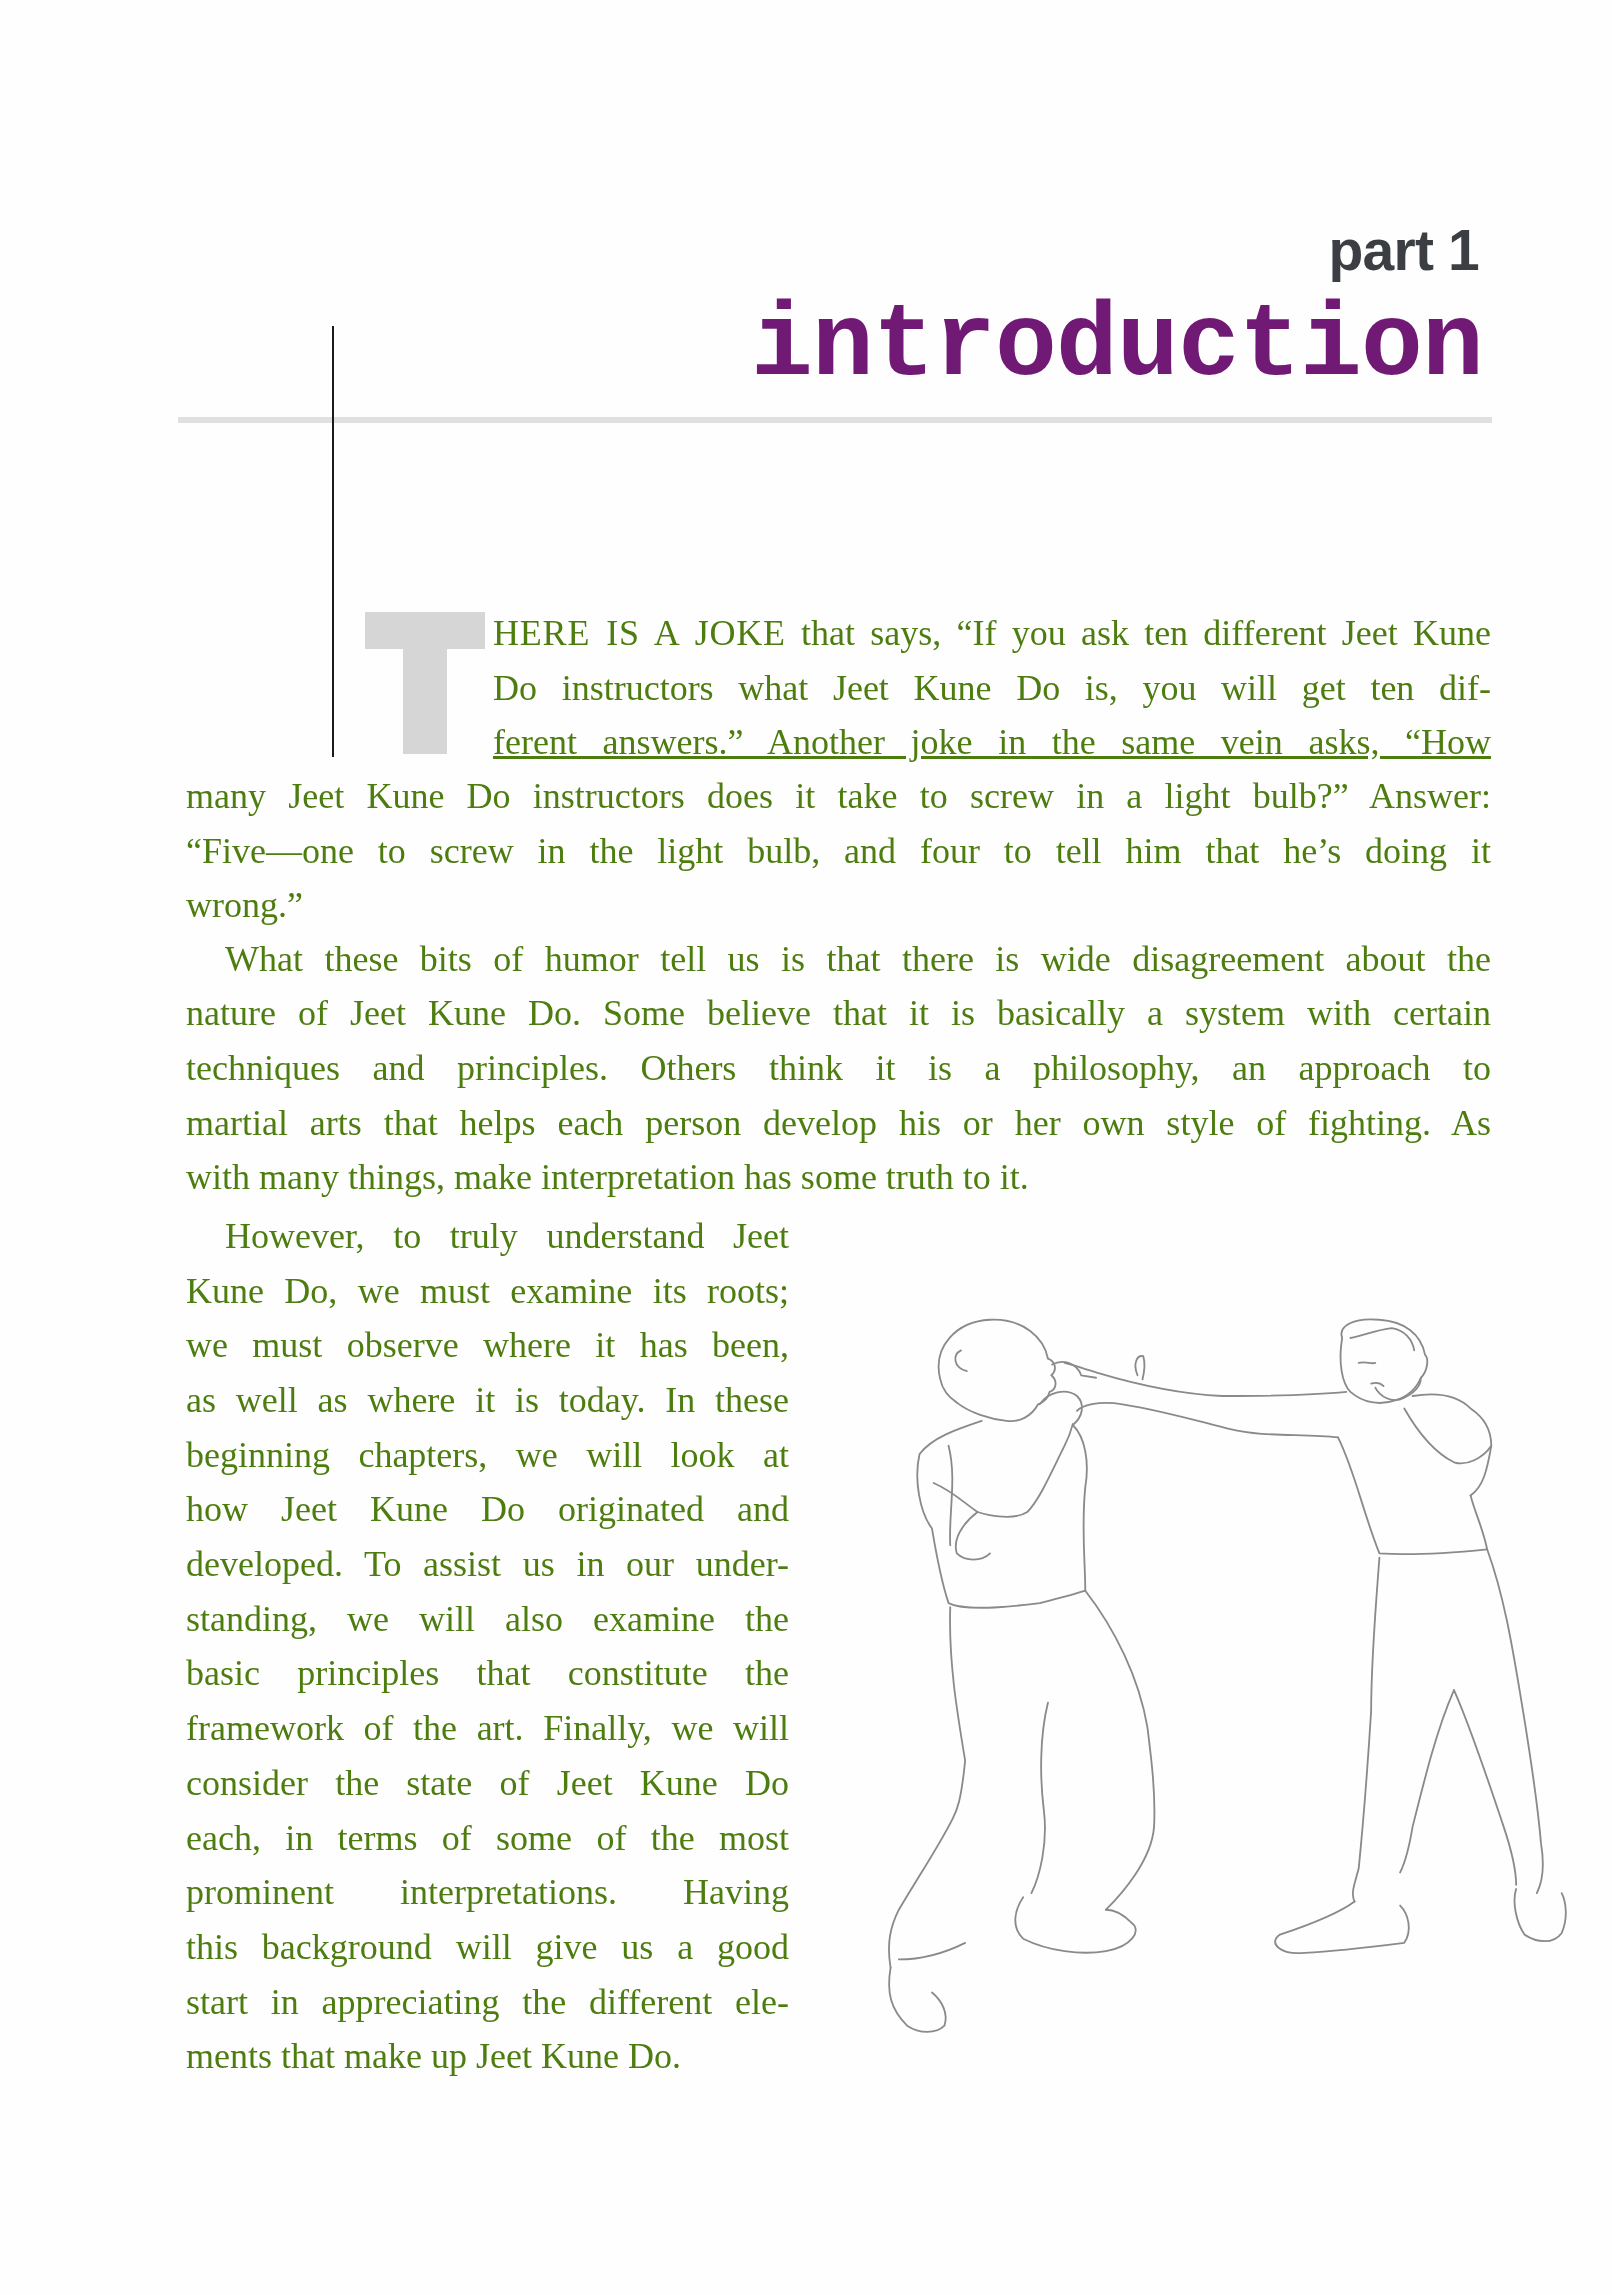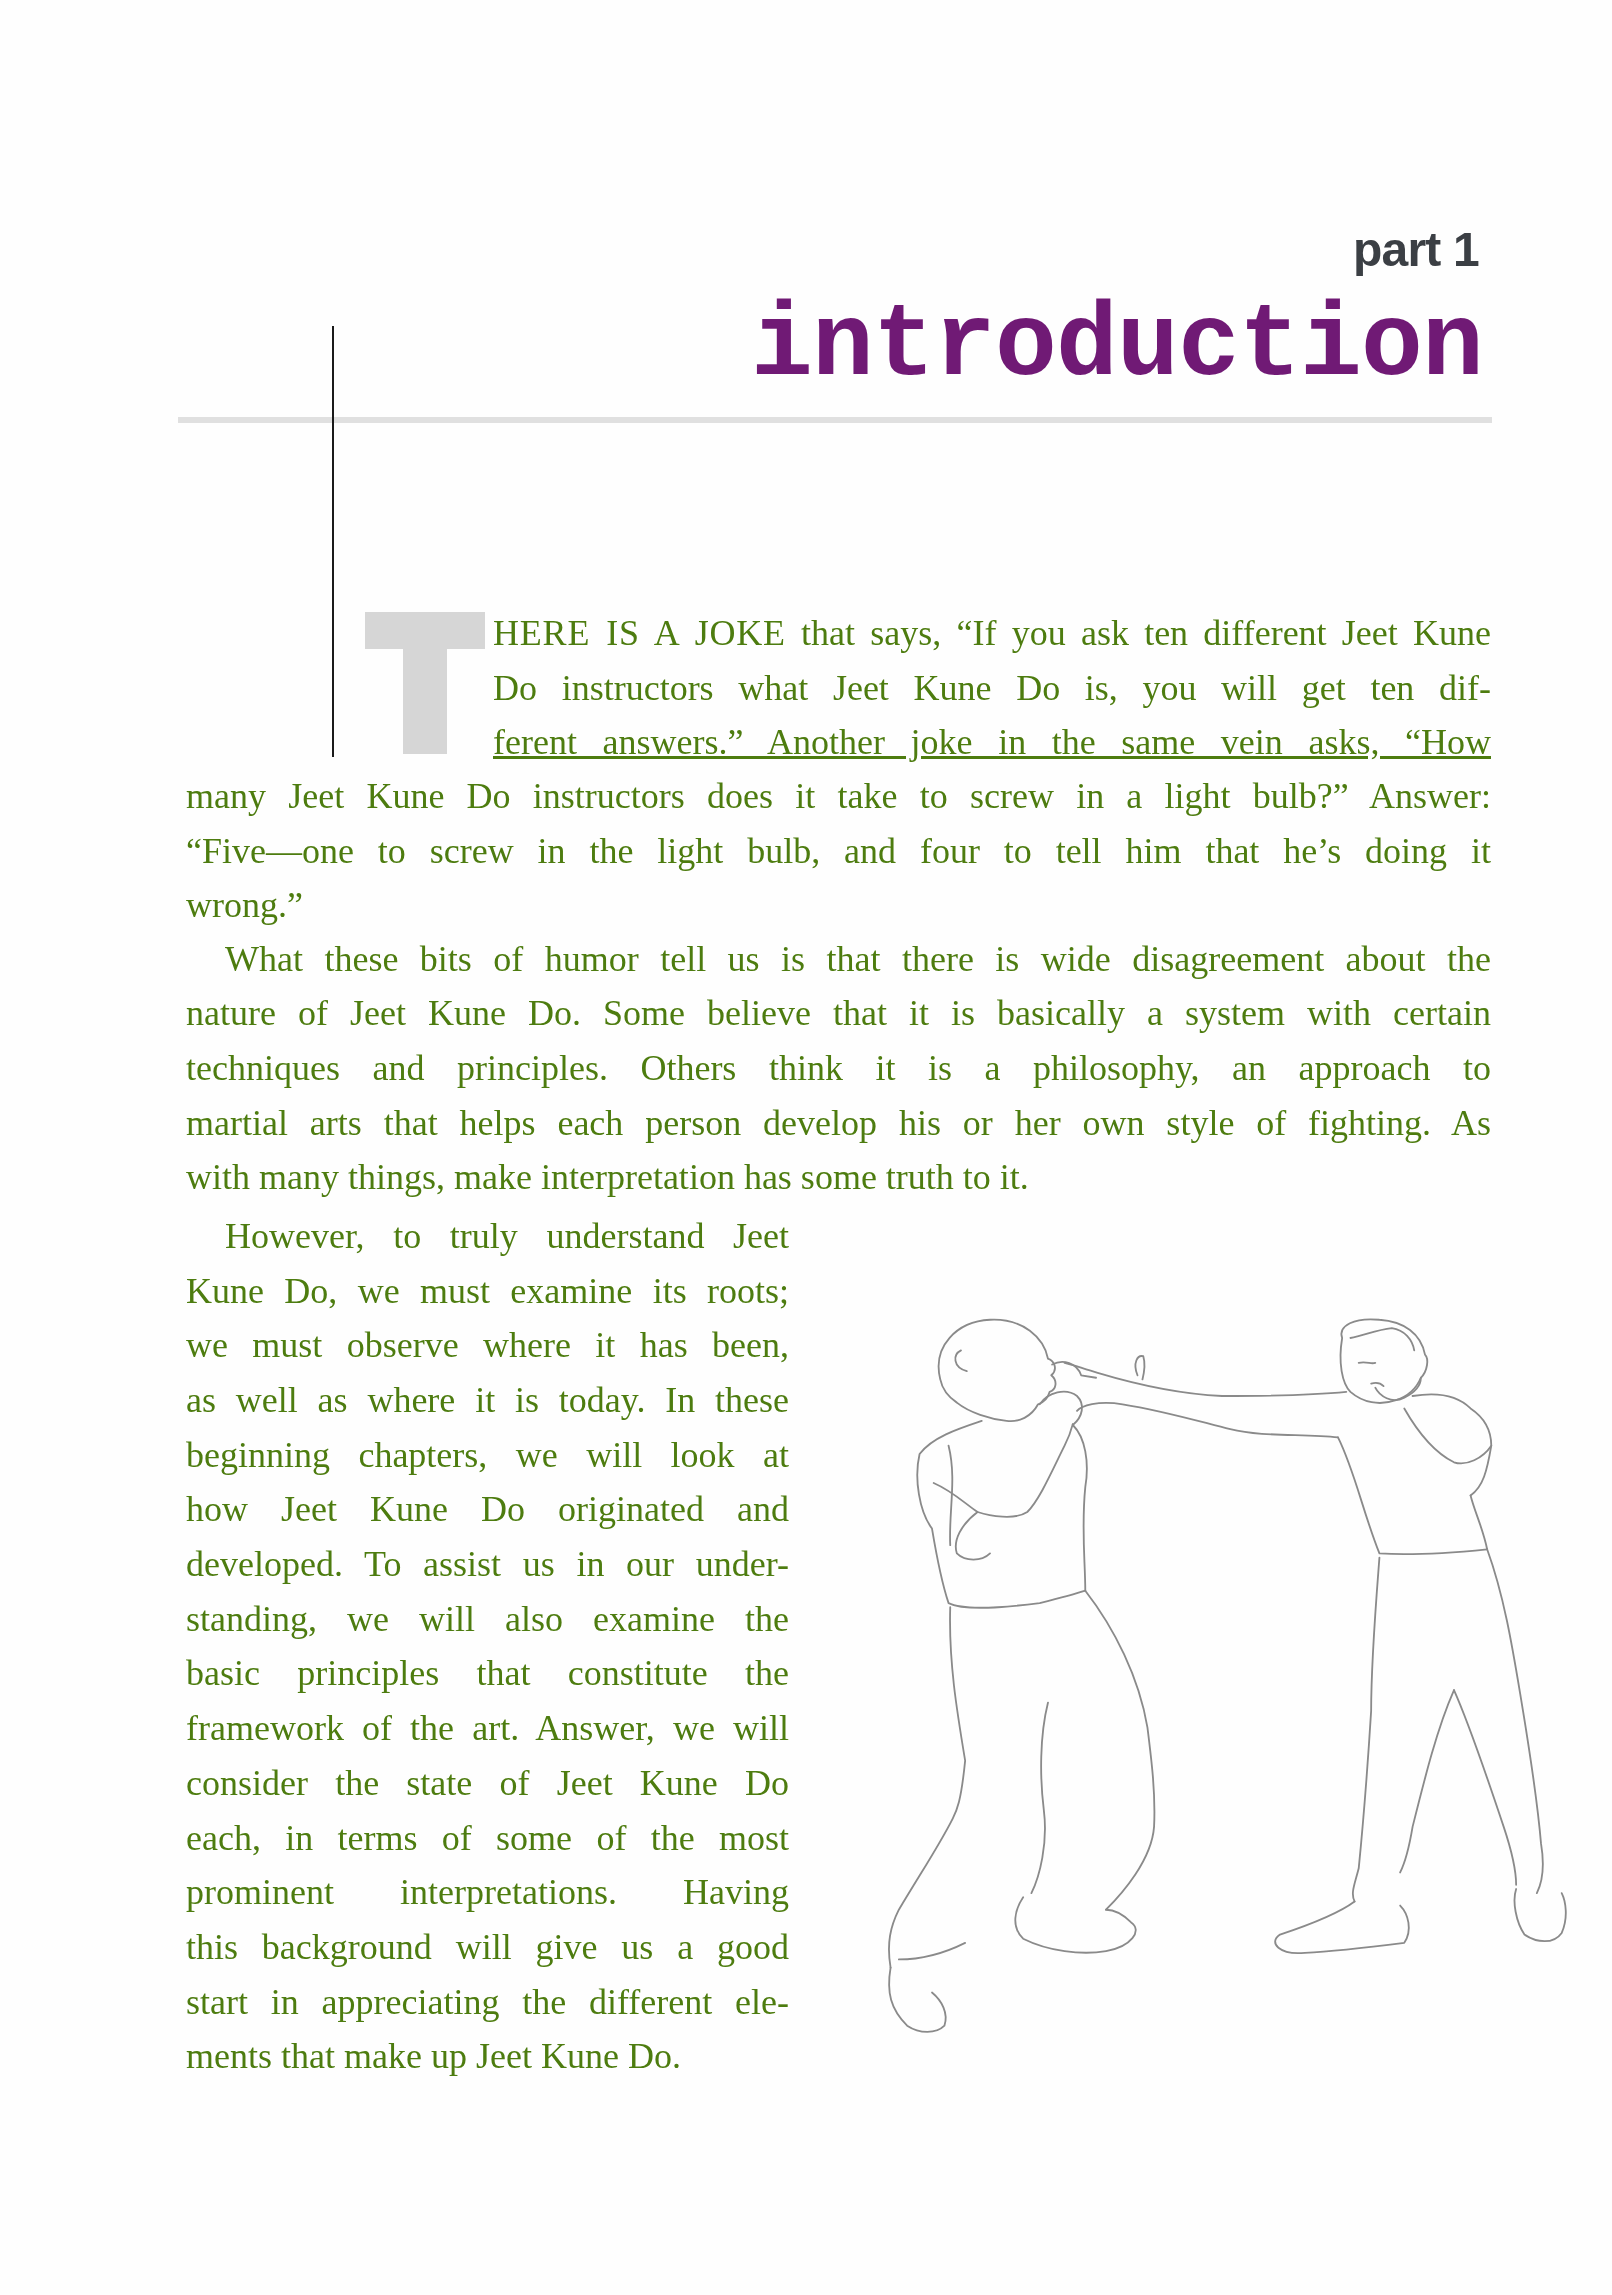--- a/index.html
+++ b/index.html
@@ -2,21 +2,21 @@
 <html style="font-size:13.3px"><head>
 <meta charset="utf-8">
 <style>
   html, body { margin: 0; padding: 0; background: #ffffff; }
   body { width: 1612px; height: 2295px; position: relative; overflow: hidden; }
   .page { position: absolute; left: 0; top: 0; width: 1612px; height: 2295px; background: #fefefe; }
 
   .part-label {
     position: absolute; right: 133px; top: 217px;
     font-family: "Liberation Sans", sans-serif; font-weight: bold;
-    font-size: 48px; line-height: 66px; color: #3b3f44; letter-spacing: -0.8px;
+    font-size: 57px; line-height: 66px; color: #3b3f44; letter-spacing: -0.8px;
     white-space: nowrap;
   }
   .part-title {
     position: absolute; right: 129px; top: 293px;
     font-family: Liberation Mono, monospace; font-weight: bold;
     font-size: 103px; line-height: 108px; color: #701a75; letter-spacing: -0.8px;
     white-space: nowrap;
   }
   .title-rule {
     position: absolute; left: 178px; top: 417px; width: 1314px; height: 5.8px;
@@ -78,21 +78,21 @@
   <div>
     <div class="line just" style="left:225px; top:1216px; width:564px;">However, to truly understand Jeet</div>
     <div class="line just" style="left:186px; top:1271px; width:603px;">Kune Do, we must examine its roots;</div>
     <div class="line just" style="left:186px; top:1325px; width:603px;">we must observe where it has been,</div>
     <div class="line just" style="left:186px; top:1380px; width:603px;">as well as where it is today. In these</div>
     <div class="line just" style="left:186px; top:1435px; width:603px;">beginning chapters, we will look at</div>
     <div class="line just" style="left:186px; top:1489px; width:603px;">how Jeet Kune Do originated and</div>
     <div class="line just" style="left:186px; top:1544px; width:603px;">developed. To assist us in our under-</div>
     <div class="line just" style="left:186px; top:1599px; width:603px;">standing, we will also examine the</div>
     <div class="line just" style="left:186px; top:1653px; width:603px;">basic principles that constitute the</div>
-    <div class="line just" style="left:186px; top:1708px; width:603px;">framework of the art. Answer, we will</div>
+    <div class="line just" style="left:186px; top:1708px; width:603px;">framework of the art. Finally, we will</div>
     <div class="line just" style="left:186px; top:1763px; width:603px;">consider the state of Jeet Kune Do</div>
     <div class="line just" style="left:186px; top:1818px; width:603px;">each, in terms of some of the most</div>
     <div class="line just" style="left:186px; top:1872px; width:603px;">prominent interpretations. Having</div>
     <div class="line just" style="left:186px; top:1927px; width:603px;">this background will give us a good</div>
     <div class="line just" style="left:186px; top:1982px; width:603px;">start in appreciating the different ele-</div>
     <div class="line" style="left:186px; top:2036px;">ments that make up Jeet Kune Do.</div>
   </div>
 
   <div class="illustration">
     <svg width="696" height="775" viewBox="0 0 840 935">

